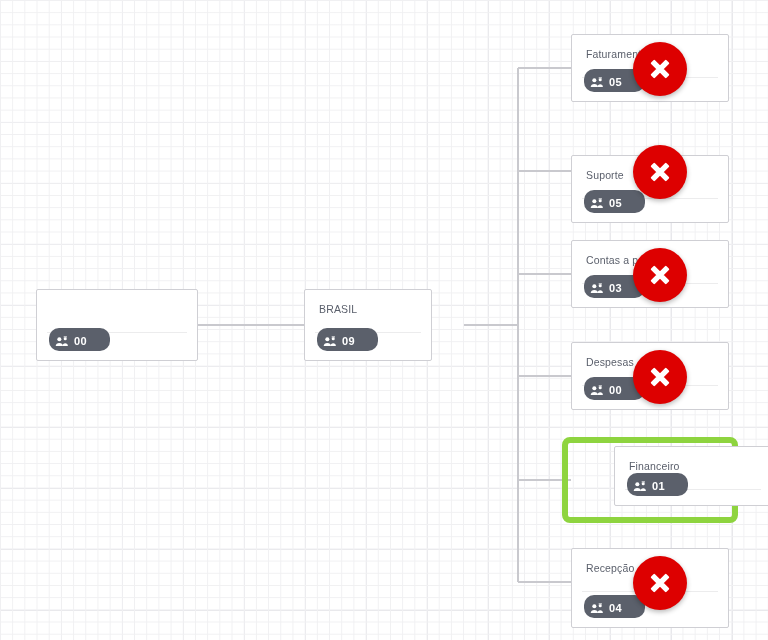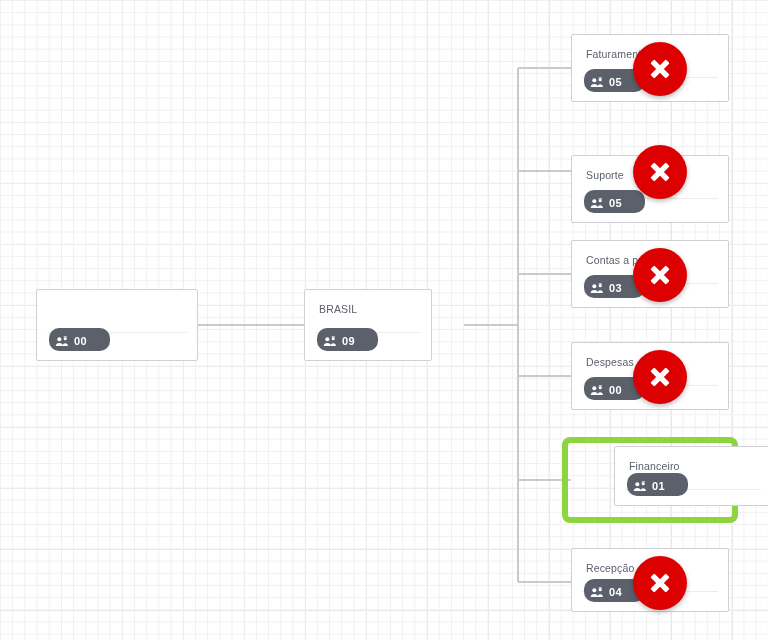--- a/index.html
+++ b/index.html
@@ -275,21 +275,21 @@
     <circle cx="6.2" cy="4.2" r="2.9" fill="#ffffff"></circle>
     <path d="M1 13.6c0-2.8 2.4-4.3 5.2-4.3s5.2 1.5 5.2 4.3z" fill="#ffffff"></path>
     <circle cx="14.6" cy="3.4" r="2.2" fill="#ffffff"></circle>
     <path d="M10.8 13.6c0-2.4 1.7-3.7 3.8-3.7s3.8 1.3 3.8 3.7z" fill="#ffffff"></path>
     <rect x="12.4" y="0" width="4.6" height="1.5" fill="#ffffff"></rect>
   </svg>
 <span class="badge-count">01</span>
           </div>
         </div>
       </div>
-      <div class="node" style="left: 571px; top: 548px; width: 158px; height: 64px;">
+      <div class="node" style="left: 571px; top: 548px; width: 158px; height: 80px;">
         <div class="node-inner">
           <div class="node-title">Recepção</div>
           <div class="node-divider"></div>
           <div class="badge">
   <svg class="users-icon" viewBox="0 0 20 16">
     <circle cx="6.2" cy="4.2" r="2.9" fill="#ffffff"></circle>
     <path d="M1 13.6c0-2.8 2.4-4.3 5.2-4.3s5.2 1.5 5.2 4.3z" fill="#ffffff"></path>
     <circle cx="14.6" cy="3.4" r="2.2" fill="#ffffff"></circle>
     <path d="M10.8 13.6c0-2.4 1.7-3.7 3.8-3.7s3.8 1.3 3.8 3.7z" fill="#ffffff"></path>
     <rect x="12.4" y="0" width="4.6" height="1.5" fill="#ffffff"></rect>

